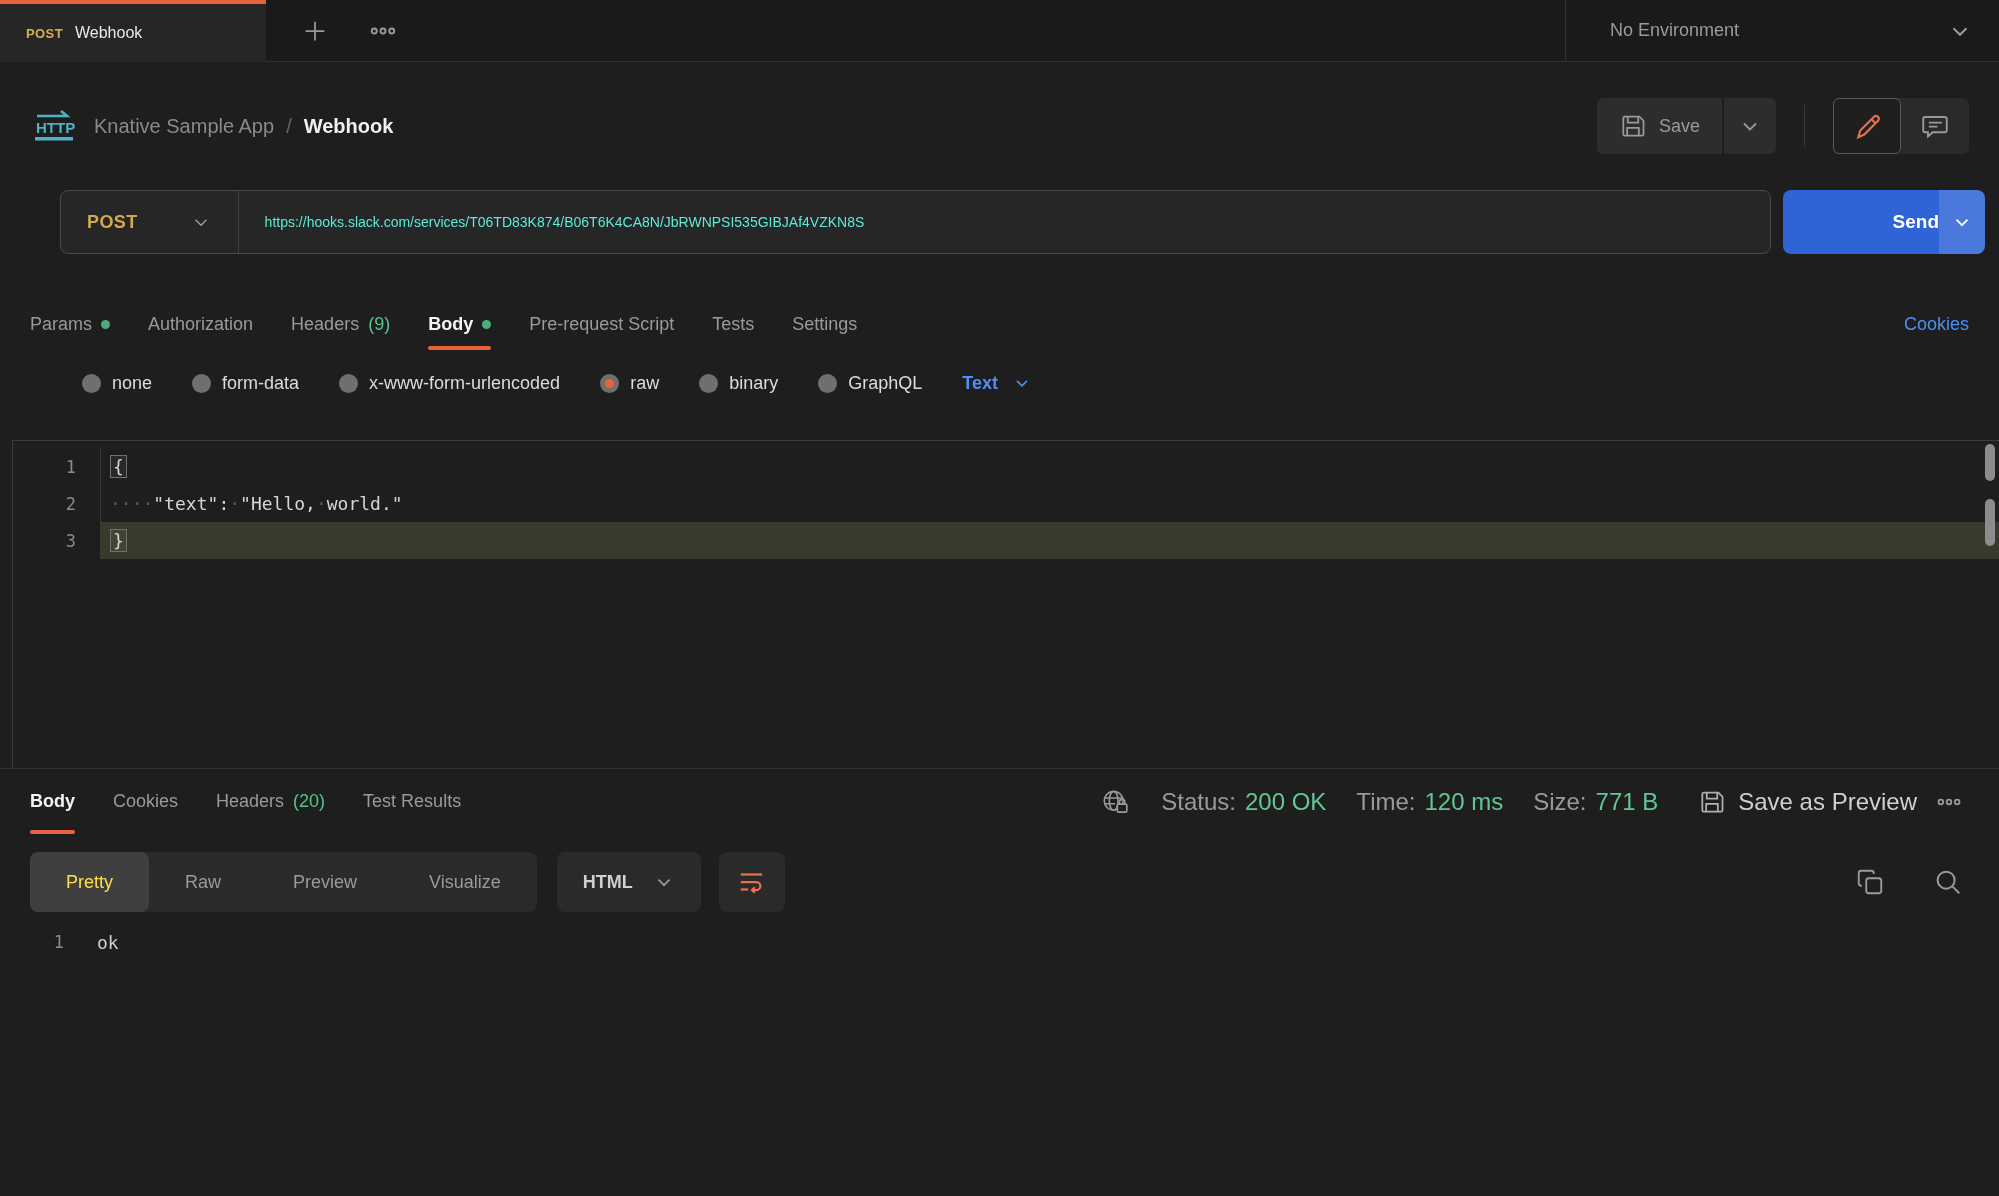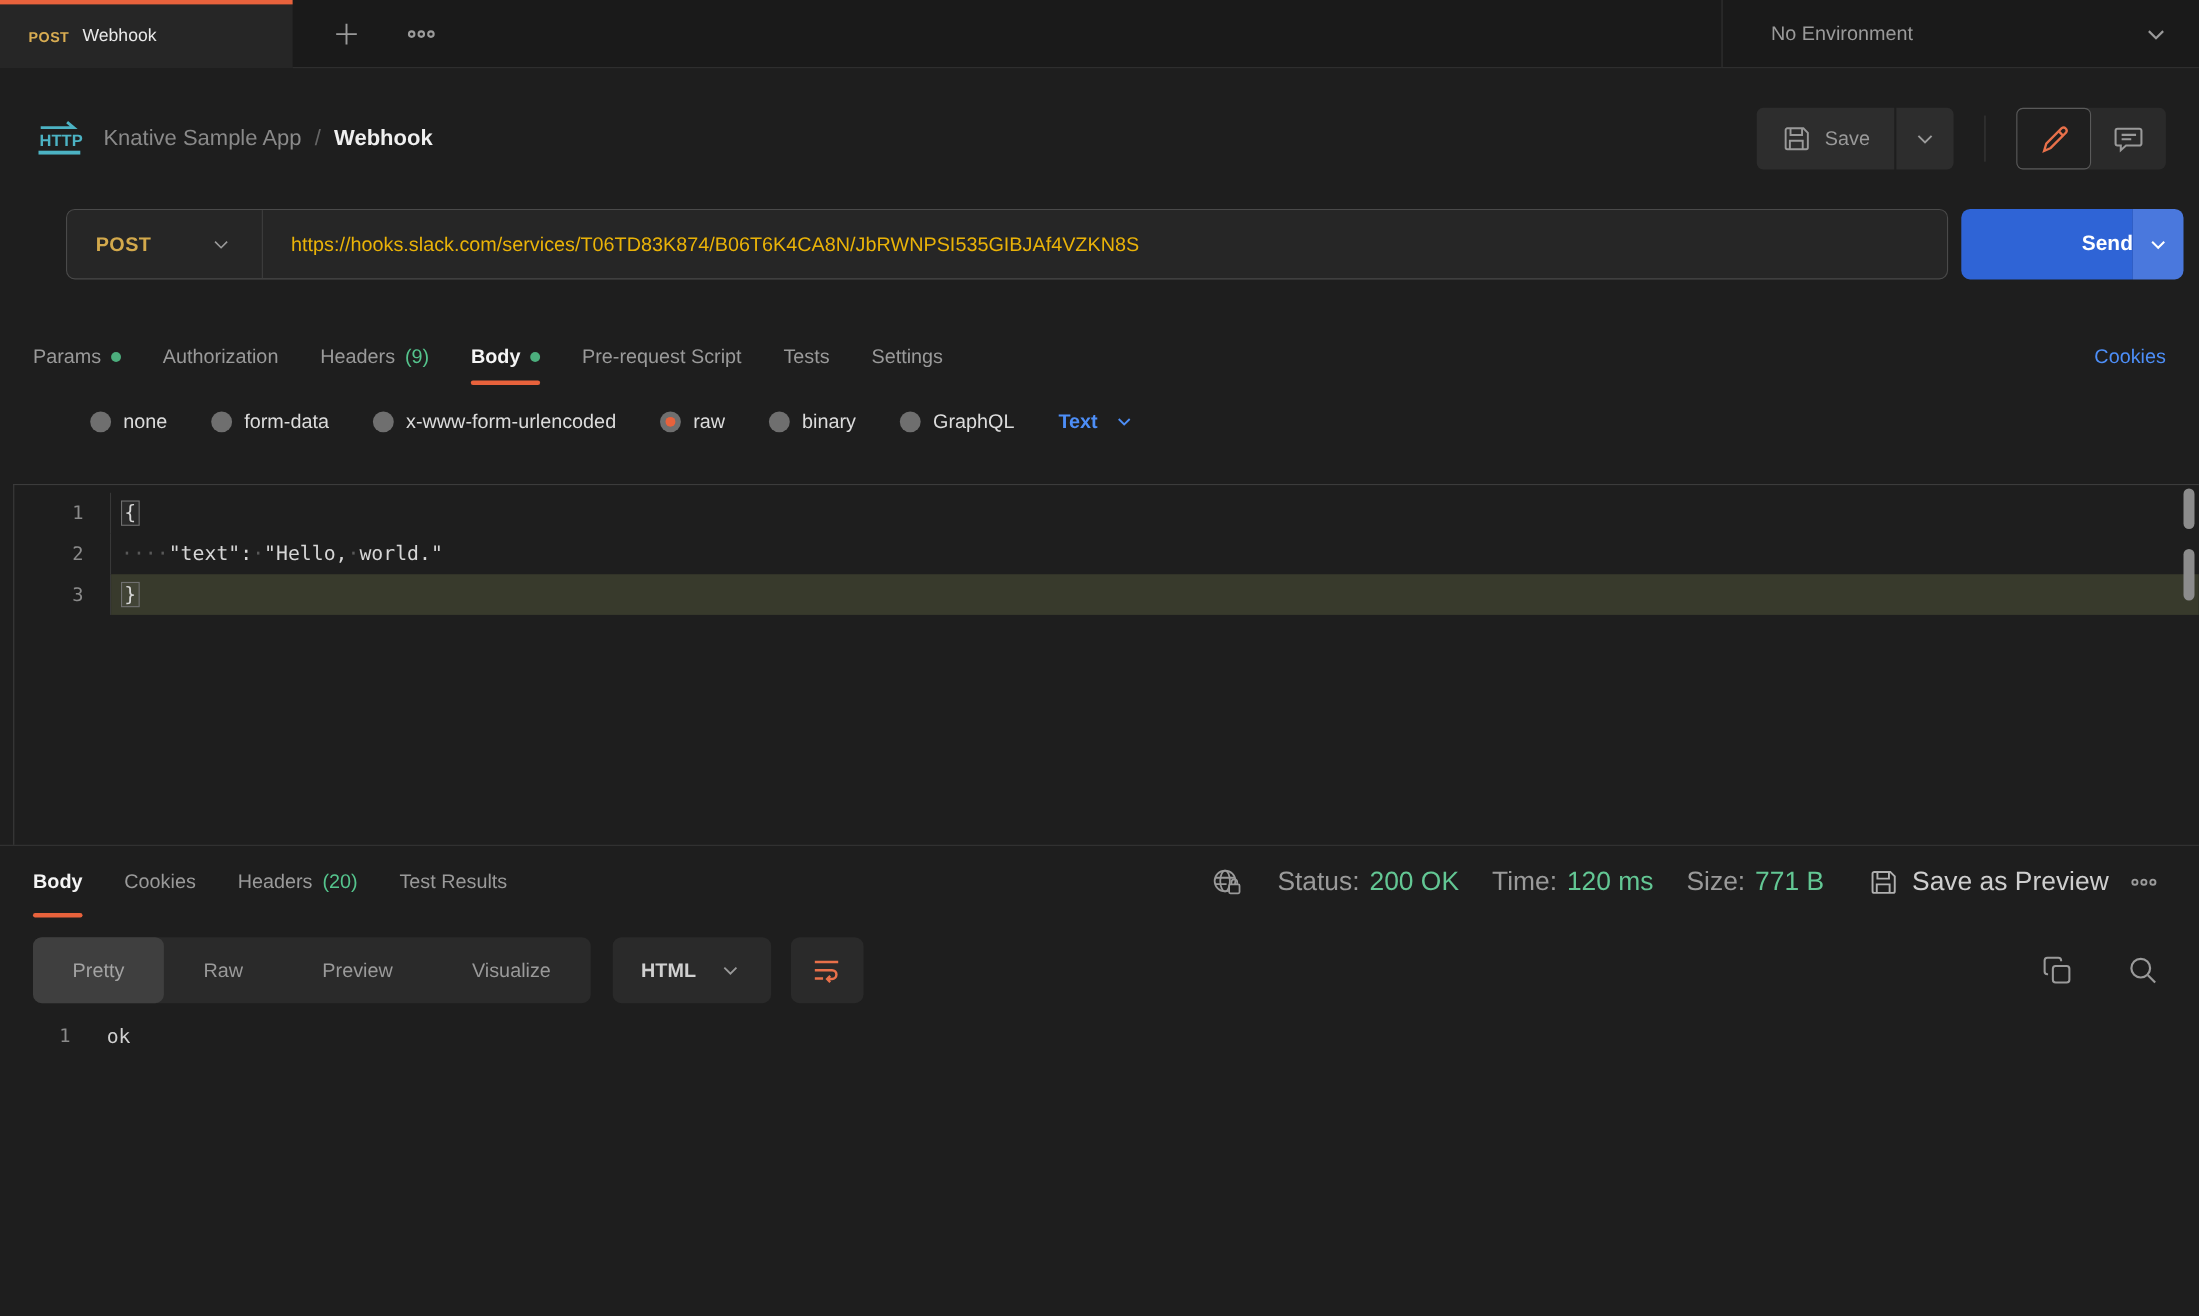--- a/index.html
+++ b/index.html
@@ -40,21 +40,21 @@
                  color:#9a9a9a; border-radius:0 6px 6px 0; }
 
   
   .url-row { display:flex; margin:0 14px 0 60px; height:64px; }
   .url-box { flex:1; display:flex; align-items:stretch; background:#262626;
              border:1px solid #4a4a4a; border-radius:8px; margin-right:12px; overflow:hidden; }
   .method-select { display:flex; align-items:center; gap:52px; padding:0 26px;
                    border-right:1px solid #3f3f3f; }
   .method-label { font-size:18px; font-weight:700; color:#d3a94c; letter-spacing:.4px; }
   .url-input { flex:1; display:flex; align-items:center; padding-left:26px;
-               font-size:18px; color:#eab308; white-space:nowrap; }
+               font-size:14px; color:#5eead4; white-space:nowrap; }
   .send-split { display:flex; }
   .send-main { width:156px; background:#2f64d6; color:#fff; font-size:19px; font-weight:700;
                border-radius:8px 0 0 8px; display:flex; align-items:center; justify-content:flex-end; }
   .send-chev { width:46px; background:#4a78dd; border-radius:0 8px 8px 0; color:#fff;
                display:flex; align-items:center; justify-content:center; }
 
   
   .req-tabs { height:52px; margin-top:44px; padding:0 30px; display:flex; gap:38px; }
   .rtab { position:relative; height:100%; display:flex; align-items:center; gap:9px;
           font-size:18px; color:#9a9a9a; }
@@ -94,21 +94,21 @@
   .resp-header { border-top:1px solid #333; height:66px; display:flex; align-items:center; padding:0 30px; }
   .resp-tabs { display:flex; gap:38px; height:100%; }
   .resp-meta { display:flex; align-items:center; gap:12px; color:#9a9a9a; font-size:24px; }
   .meta-group { display:flex; gap:9px; margin-left:18px; }
   .green { color:#63c794; }
   .save-example { display:flex; align-items:center; gap:12px; color:#cfcfcf; margin-left:28px; }
 
   .resp-toolbar { margin-top:18px; padding:0 30px; display:flex; align-items:center; }
   .segmented { display:flex; background:#2a2a2a; border-radius:8px; height:60px; }
   .seg { padding:0 36px; display:flex; align-items:center; font-size:18px; color:#9a9a9a; border-radius:8px; }
-  .seg.active { background:#3f3f3f; color:#a3a3a3; }
+  .seg.active { background:#3f3f3f; color:#fde047; }
   .fmt-btn { margin-left:20px; height:60px; background:#2a2a2a; border-radius:8px; display:flex;
              align-items:center; gap:20px; padding:0 26px; font-size:18px; font-weight:600; color:#d0d0d0; }
   .wrap-btn { margin-left:18px; width:66px; height:60px; background:#2a2a2a; border-radius:8px;
               display:flex; align-items:center; justify-content:center; color:#e8704a; }
   .resp-actions { display:flex; align-items:center; gap:36px; color:#9a9a9a; }
 
   .resp-body { margin-top:20px; display:flex; font-family:"DejaVu Sans Mono", monospace; }
   .resp-gutter { width:88px; flex:0 0 88px; text-align:right; padding-right:24px; color:#8a8a8a; font-size:17px; }
   .resp-text { padding-left:9px; font-size:18px; color:#d0d0d0; }
 </style>

